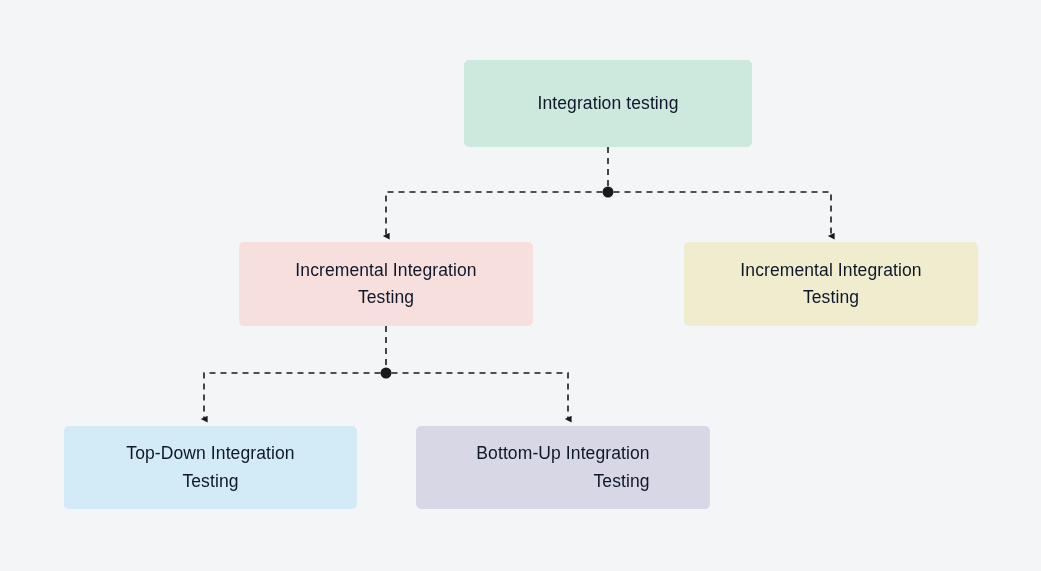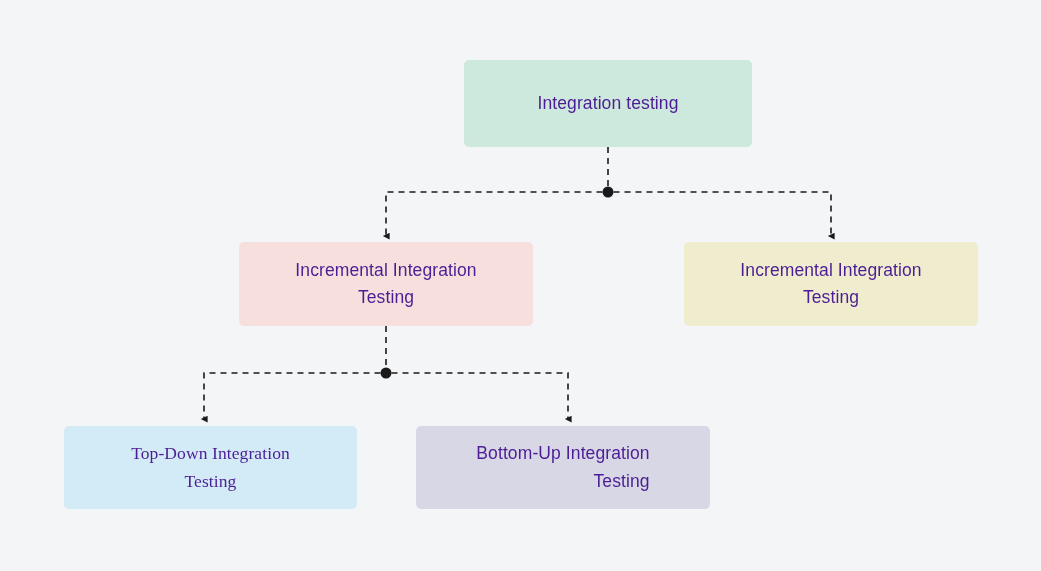--- a/index.html
+++ b/index.html
@@ -29,21 +29,21 @@
   }
   .node {
     position: absolute;
     box-sizing: border-box;
     border-radius: 5px;
     display: flex;
     align-items: center;
     justify-content: center;
     text-align: center;
     padding: 6px 16px;
-    color: #4c1d95;
+    color: #0f172a;
     font-size: 17.5px;
     line-height: 1.55;
     letter-spacing: 0.1px;
     font-weight: 400;
   }
   .node-label {
     display: block;
     white-space: pre-line;
   }
   #node-root {
@@ -113,21 +113,21 @@
   <div class="node" id="node-incremental-left" style="left: 239px; top: 242px; width: 294px; height: 84px; background: rgb(246, 223, 220);">
     <span class="node-label">Incremental Integration
 Testing</span>
   </div>
 
   <div class="node" id="node-incremental-right" style="left: 684px; top: 242px; width: 294px; height: 84px; background: rgb(239, 237, 206);">
     <span class="node-label">Incremental Integration
 Testing</span>
   </div>
 
-  <div class="node" id="node-top-down" style="left: 64px; top: 426px; width: 293px; height: 83px; background: rgb(210, 235, 247); font-family: Liberation Serif, serif;">
+  <div class="node" id="node-top-down" style="left: 64px; top: 426px; width: 293px; height: 83px; background: rgb(210, 235, 247);">
     <span class="node-label">Top-Down Integration
 Testing</span>
   </div>
 
   <div class="node" id="node-bottom-up" style="left: 416px; top: 426px; width: 294px; height: 83px; background: rgb(216, 215, 230);">
     <span class="node-label">Bottom-Up Integration
 Testing</span>
   </div>
 
 </div>

